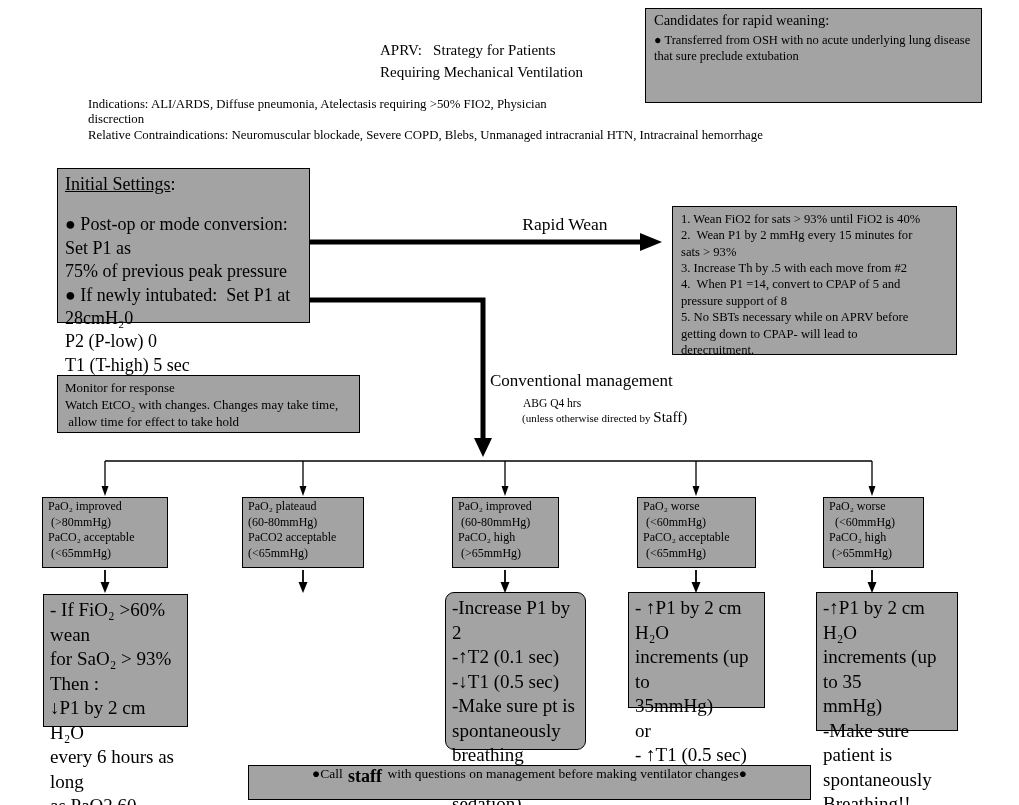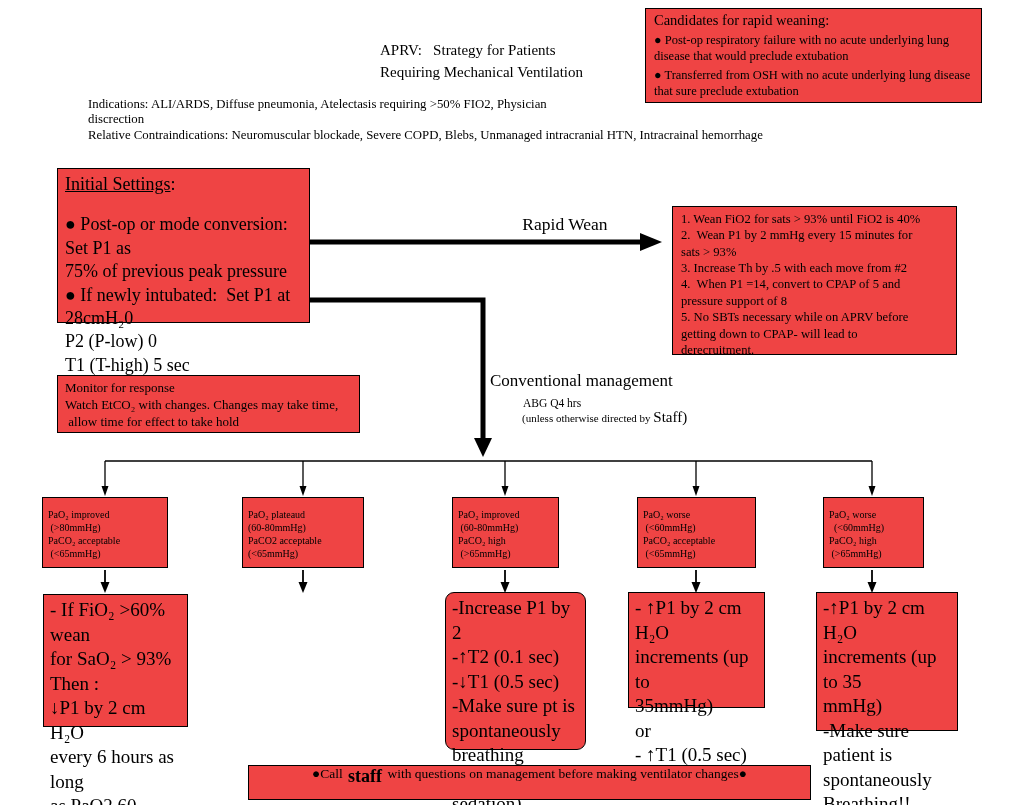--- a/index.html
+++ b/index.html
@@ -4,21 +4,21 @@
 <style>
   html,body { margin:0; padding:0; background:#ffffff; }
   .canvas {
     position:relative; width:1019px; height:805px;
     background:#ffffff; color:#000000;
     font-family:"Liberation Serif", serif;
     overflow:hidden;
   }
   .abs { position:absolute; }
   .box {
-    position:absolute; border:1px solid #000; background:#ef4444;
+    position:absolute; border:1px solid #000; background:#a3a3a3;
     box-sizing:border-box;
   }
   .txt { white-space:pre-wrap; }
   .svg-overlay { position:absolute; left:0; top:0; pointer-events:none; }
 
   .title { left:380px; top:40px; font-size:15px; line-height:1.45; }
 
   .candidates { left:645px; top:8px; width:337px; height:95px; padding:3px 8px; }
   .candidates-title { font-size:14.5px; margin:0 0 1px 0; }
   .candidates-bullet { font-size:12.5px; line-height:1.28; margin:3px 0; }
@@ -33,21 +33,21 @@
 
   .steps { left:672px; top:206px; width:285px; height:149px; padding:4px 8px; font-size:12.6px; line-height:1.3; }
 
   .monitor { left:57px; top:375px; width:303px; height:58px; padding:3px 7px; font-size:13px; line-height:1.32; }
 
   .conv-label { left:490px; top:371px; font-size:17px; }
   .conv-sub1 { left:523px; top:397px; font-size:11.5px; }
   .conv-sub2 { left:522px; top:409px; font-size:11px; }
   .conv-sub2 .staff { font-size:15px; }
 
-  .outcome { top:497px; height:71px; font-size:10px; line-height:1.3; padding:10px 5px; }
+  .outcome { top:497px; height:71px; font-size:12px; line-height:1.3; padding:1px 5px; }
   .action  { font-size:19px; line-height:1.29; padding:3px 6px; }
 
   .footer-box { left:248px; top:765px; width:563px; height:35px;
     display:flex; align-items:flex-start; justify-content:center; font-size:13.5px; }
   .footer-box .staff { font-size:18px; font-weight:bold; padding:0 2px; }
 </style>
 </head>
 <body>
 
 <div class="canvas">
@@ -93,21 +93,20 @@
     </g>
   </svg>
 
   <div class="abs title">
     <div class="txt">APRV:   Strategy for Patients</div>
     <div class="txt">Requiring Mechanical Ventilation</div>
   </div>
 
   <div class="box candidates">
     <div class="candidates-title">Candidates for rapid weaning:</div>
-    <div class="candidates-bullet txt">● Post-op respiratory failure with no acute underlying lung disease that would preclude extubation</div>
     <div class="candidates-bullet txt">● Transferred from OSH with no acute underlying lung disease that sure preclude extubation</div>
   </div>
 
   <div class="abs indications txt">Indications: ALI/ARDS, Diffuse pneumonia, Atelectasis requiring &gt;50% FIO2, Physician
 discrection
 Relative Contraindications: Neuromuscular blockade, Severe COPD, Blebs, Unmanaged intracranial HTN, Intracrainal hemorrhage</div>
 
   <div class="box initial-settings">
     <div class="is-title"><u>Initial Settings</u><span>:</span></div>
     <div class="txt">● Post-op or mode conversion: Set P1 as

